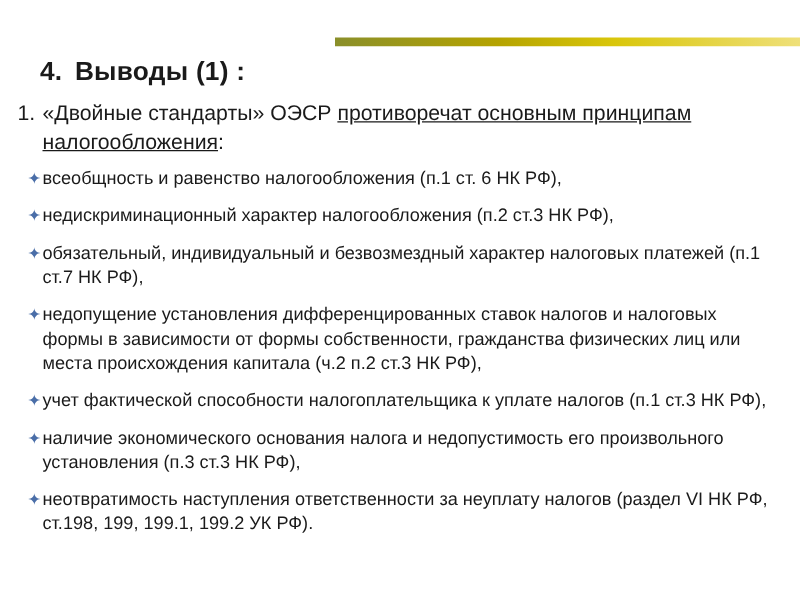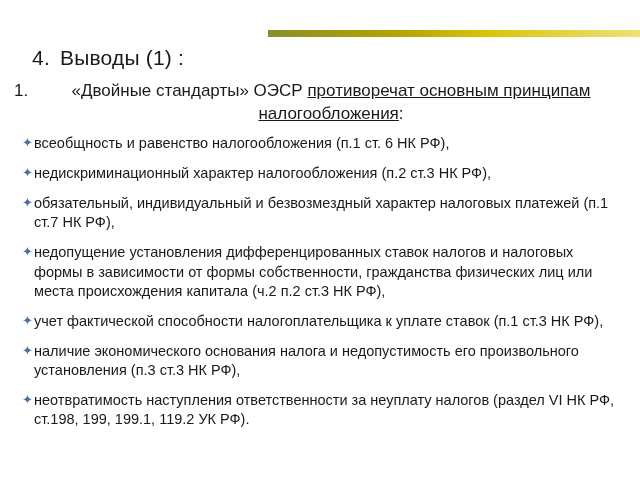--- a/index.html
+++ b/index.html
@@ -27,21 +27,21 @@
     left: 268px;
     width: 372px;
     height: 7px;
     background: linear-gradient(to right, #8a8f2a 0%, #b5a300 35%, #d9c60a 60%, #efe07a 100%);
   }
   .title {
     position: absolute;
     top: 46px;
     left: 32px;
     font-size: 21px;
-    font-weight: normal;
+    font-weight: bold;
     color: #1a1a1a;
     letter-spacing: 0.2px;
     white-space: nowrap;
   }
   .title .num {
     margin-right: 10px;
   }
   .content {
     position: absolute;
     top: 80px;
@@ -57,21 +57,20 @@
     line-height: 1.35;
     margin: 0 0 8px 0;
   }
   .lead .marker {
     flex: 0 0 auto;
     width: 20px;
     font-size: 17px;
   }
   .lead .lead-text {
     flex: 1 1 auto;
-    text-align: center;
   }
   .lead .u {
     text-decoration: underline;
   }
   
   .bullets {
     margin: 0;
     padding: 0;
     list-style: none;
   }
@@ -127,26 +126,26 @@
       <li>
         <span class="bullet">✦</span>
         <span class="txt">обязательный, индивидуальный и безвозмездный характер налоговых платежей (п.1 ст.7 НК РФ),</span>
       </li>
       <li>
         <span class="bullet">✦</span>
         <span class="txt">недопущение установления дифференцированных ставок налогов и налоговых формы в зависимости от формы собственности, гражданства физических лиц или места происхождения капитала (ч.2 п.2 ст.3 НК РФ),</span>
       </li>
       <li>
         <span class="bullet">✦</span>
-        <span class="txt">учет фактической способности налогоплательщика к уплате ставок (п.1 ст.3 НК РФ),</span>
+        <span class="txt">учет фактической способности налогоплательщика к уплате налогов (п.1 ст.3 НК РФ),</span>
       </li>
       <li>
         <span class="bullet">✦</span>
         <span class="txt">наличие экономического основания налога и недопустимость его произвольного установления (п.3 ст.3 НК РФ),</span>
       </li>
       <li>
         <span class="bullet">✦</span>
-        <span class="txt">неотвратимость наступления ответственности за неуплату налогов (раздел VI НК РФ, ст.198, 199, 199.1, 119.2 УК РФ).</span>
+        <span class="txt">неотвратимость наступления ответственности за неуплату налогов (раздел VI НК РФ, ст.198, 199, 199.1, 199.2 УК РФ).</span>
       </li>
     </ul>
 
   </div>
 </div>
 
 </body></html>

